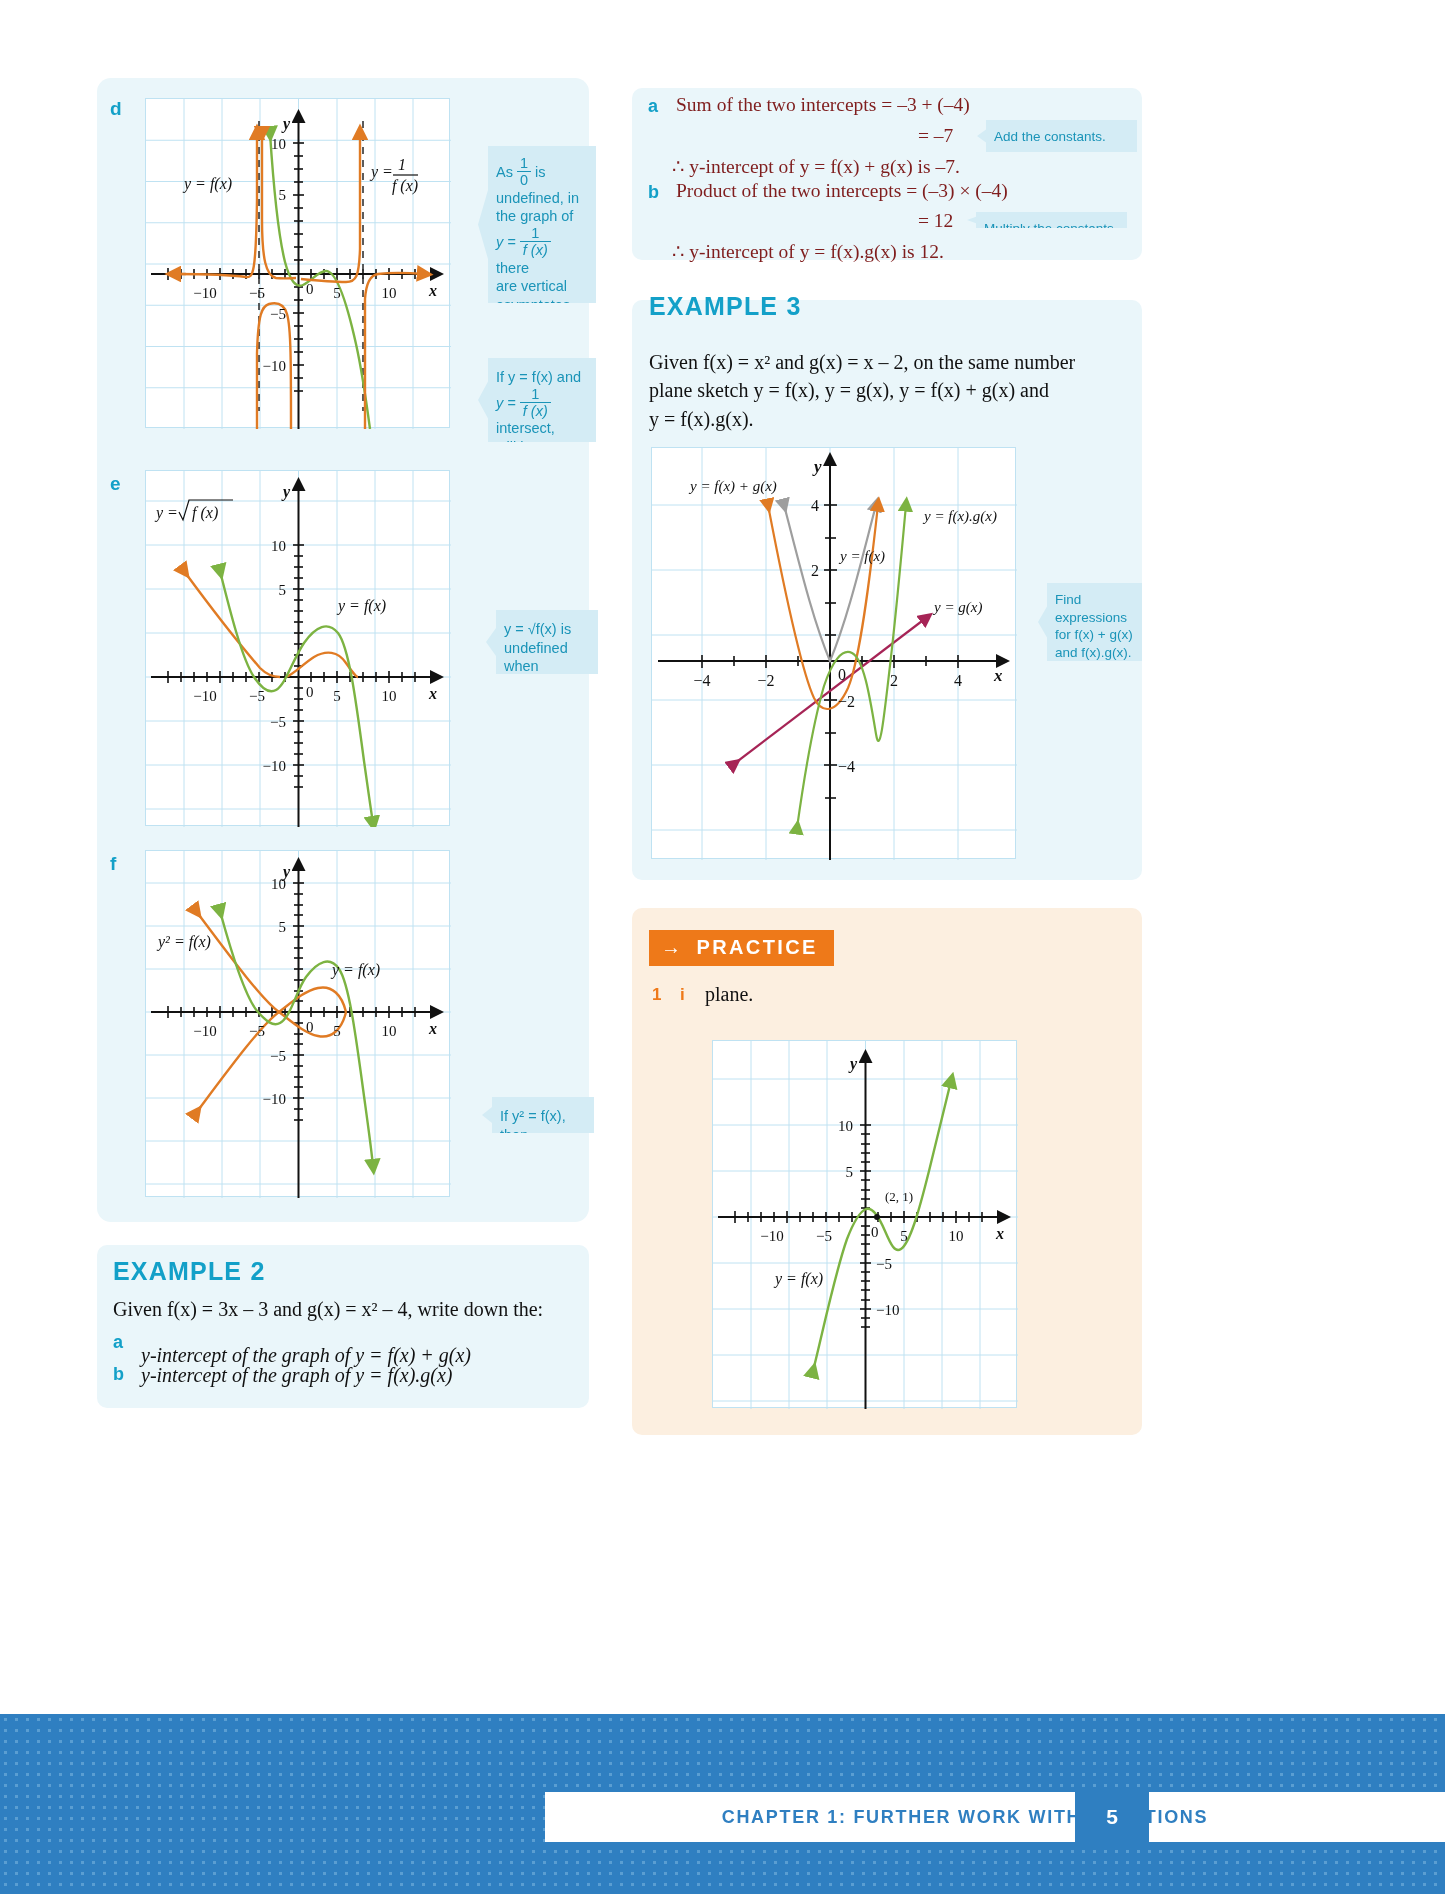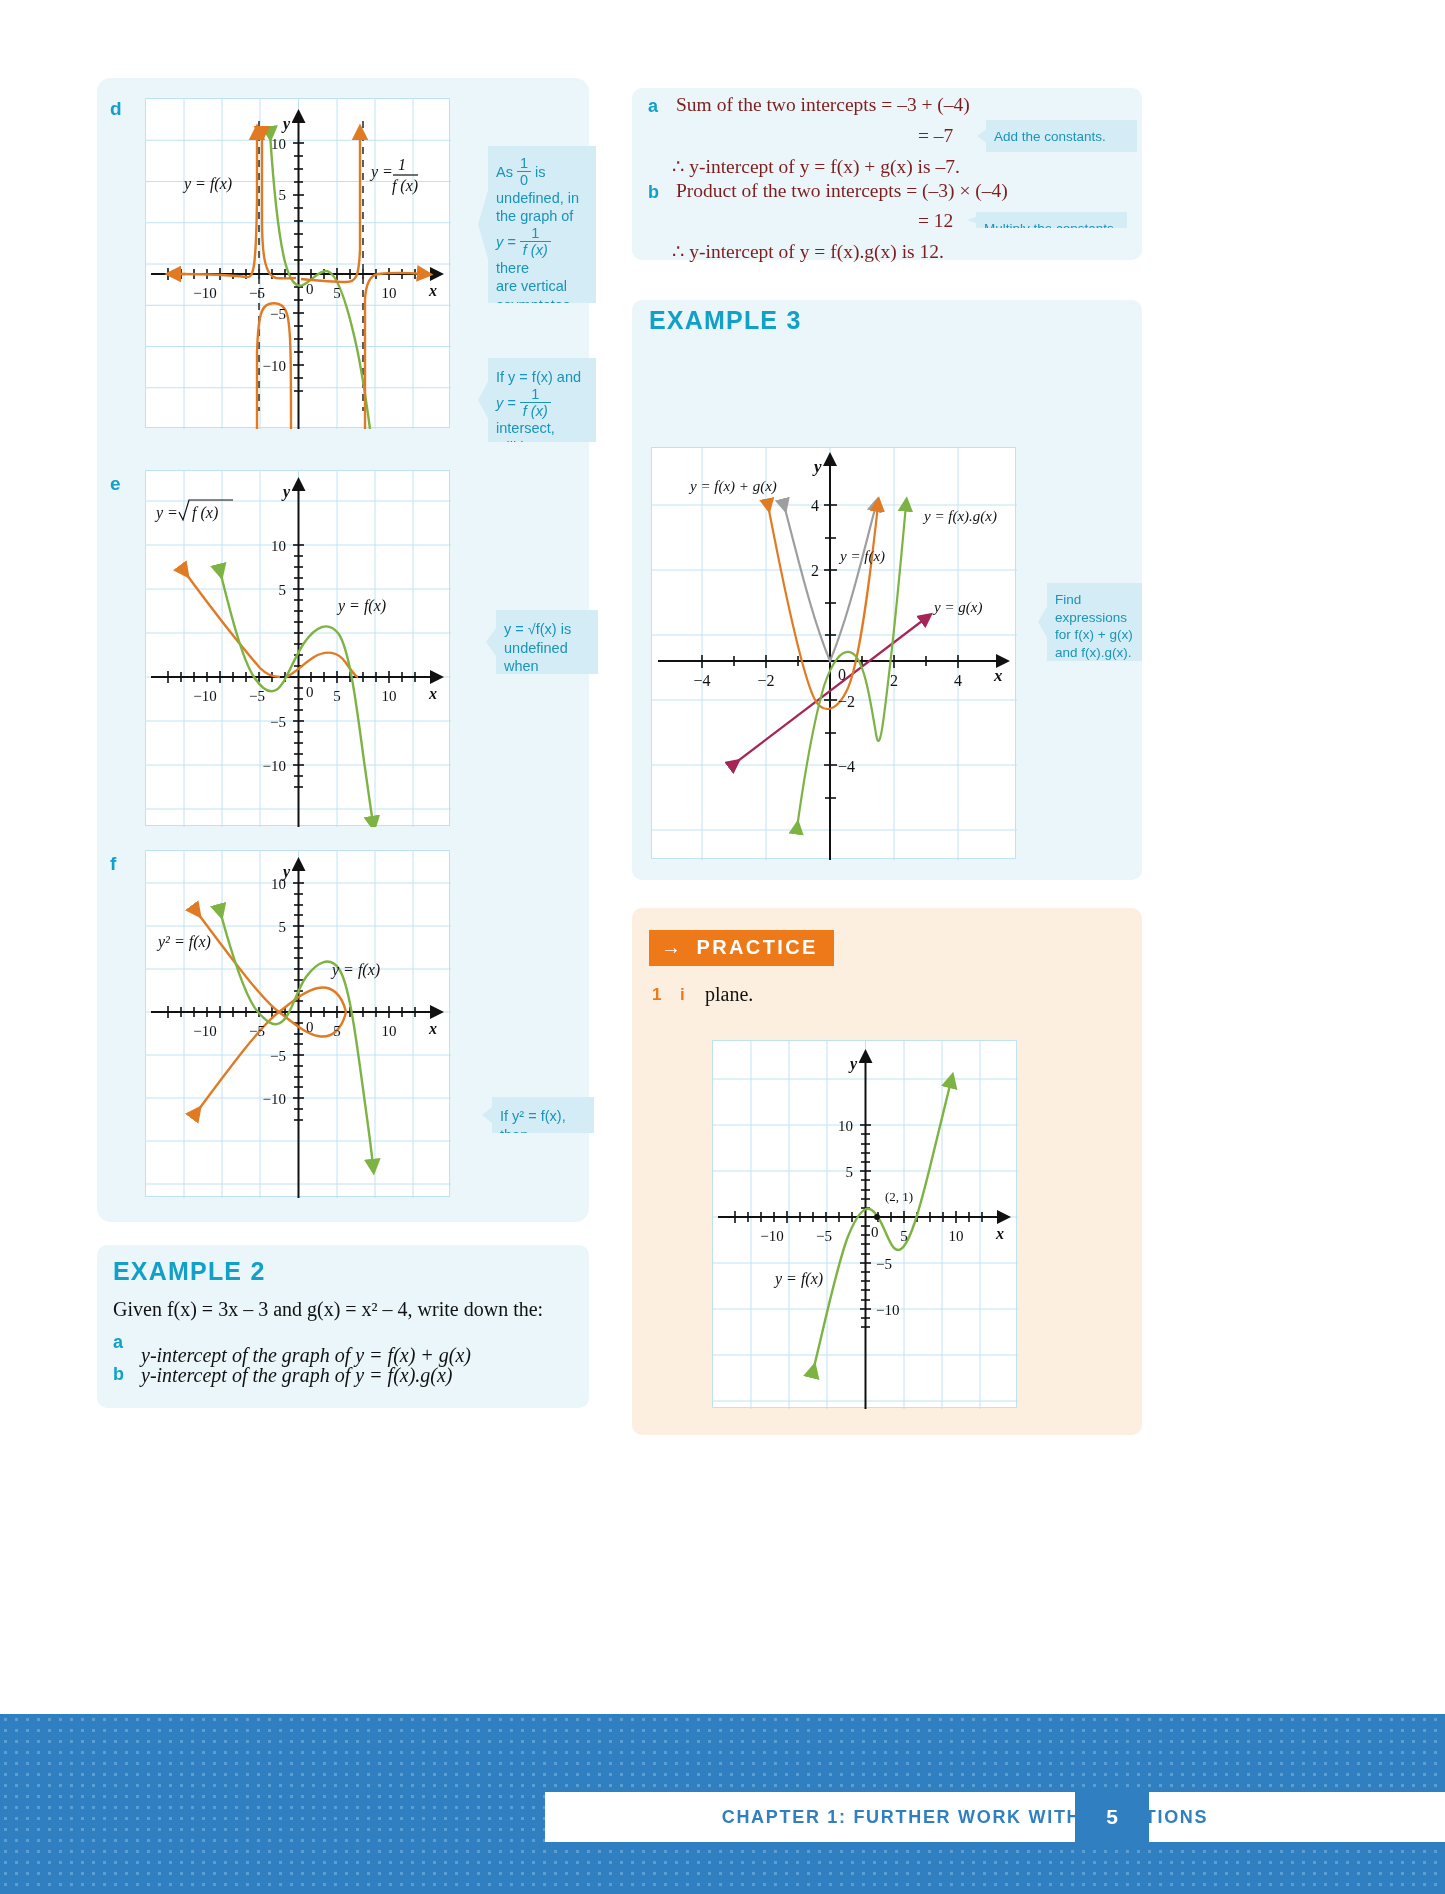--- a/index.html
+++ b/index.html
@@ -479,21 +479,26 @@
 
   <div class="ans-line lbl" style="left:648px;top:182px;">b</div>
   <div class="ans-line" style="left:676px;top:180px;">Product of the two intercepts = (–3) × (–4)</div>
   <div class="ans-line" style="left:918px;top:210px;">= 12</div>
   <div class="ans-line" style="left:672px;top:240px;">∴ y-intercept of y = f(x).g(x) is 12.</div>
 
   <div class="tip" style="left:977px;top:120px;width:160px;height:32px;">Add the constants.</div>
   <div class="tip" style="left:967px;top:212px;width:160px;height:16px;">Multiply the constants.</div>
 
   <div id="ex3-box"></div>
-  <div class="ex-head" style="left:649px;top:306px;">EXAMPLE 3</div>
+  <div class="ex-head" style="left:649px;top:292px;">EXAMPLE 3</div>
+  <div class="ex-body" style="left:649px;top:348px;width:470px;">
+    <div>Given f(x) = x² and g(x) = x – 2, on the same number</div>
+    <div>plane sketch y = f(x), y = g(x), y = f(x) + g(x) and</div>
+    <div>y = f(x).g(x).</div>
+  </div>
 
   <div class="plot" style="left:651px;top:447px;width:365px;height:412px;">
     <svg width="365" height="412" viewBox="0 0 365 412">
       <defs>
         <marker id="ar-gy" markerWidth="7" markerHeight="7" refX="3" refY="3.5" orient="auto">
           <path d="M0,0 L7,3.5 L0,7 z" fill="#9e9e9e"></path>
         </marker>
         <marker id="ar-p" markerWidth="7" markerHeight="7" refX="3" refY="3.5" orient="auto">
           <path d="M0,0 L7,3.5 L0,7 z" fill="#a62456"></path>
         </marker>

